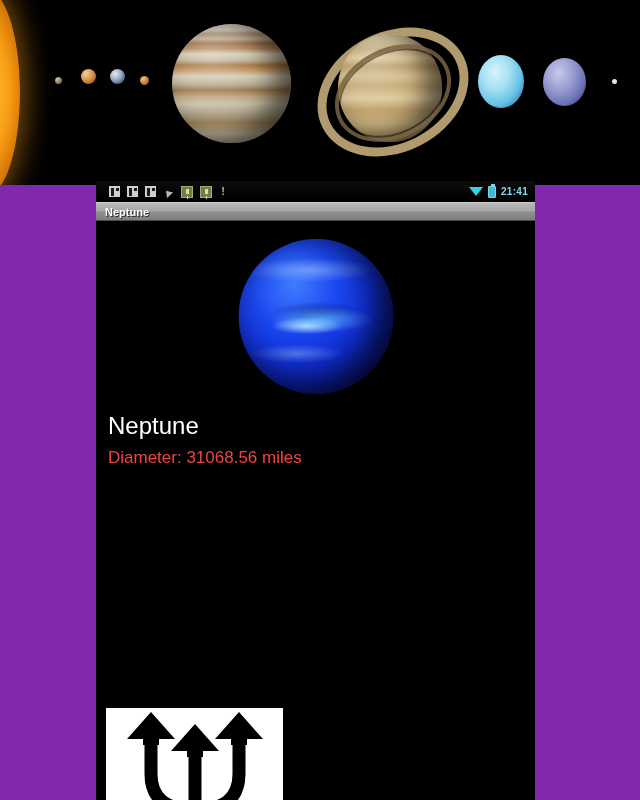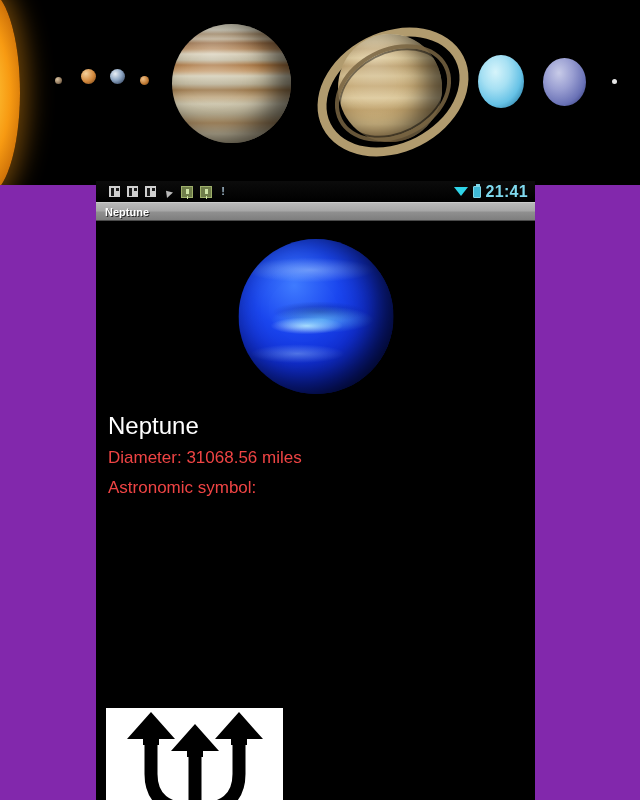--- a/index.html
+++ b/index.html
@@ -105,21 +105,21 @@
     background:#cfe3a6; box-shadow:0 6px 0 -1px #cfe3a6;
   }
   .ic-excl { width:8px; height:12px; color:#9fb7c9; font-size:11px; line-height:11px; font-weight:bold; text-align:center; }
   .ic-wifi { width:14px; height:11px; position:relative; }
   .ic-wifi::before {
     content:""; position:absolute; left:0; top:1px; width:0; height:0;
     border-left:7px solid transparent; border-right:7px solid transparent; border-top:9px solid #2fd4e8;
   }
   .ic-batt { width:8px; height:12px; border:1px solid #7fd6e8; background:#3fb9d6; position:relative; border-radius:1px; }
   .ic-batt::before { content:""; position:absolute; left:2px; top:-3px; width:4px; height:2px; background:#7fd6e8; }
-  .sb-time { color:#7fd9ee; font-size:16px; font-weight:bold; letter-spacing:.3px; font-family:"Liberation Sans", sans-serif; }
+  .sb-time { color:#7fd9ee; font-size:10px; font-weight:bold; letter-spacing:.3px; font-family:"Liberation Sans", sans-serif; }
 
   .titlebar {
     height:19px; width:100%;
     background:linear-gradient(to bottom,#b9b9b9 0%,#a7a7a7 45%,#8f8f8f 55%,#7e7e7e 100%);
     border-top:1px solid #cacaca; border-bottom:1px solid #4a4a4a;
     display:flex; align-items:center;
   }
   .titlebar-text {
     color:#fff; font-size:11px; font-weight:bold; padding-left:9px;
     text-shadow:1px 1px 0 #2b2b2b;
@@ -196,21 +196,20 @@
       <span class="titlebar-text">Neptune</span>
     </div>
 
     <div class="content">
 
       <div class="neptune-hero"></div>
 
       <div class="info">
         <div class="pl-title">Neptune</div>
         <div class="pl-line tight">Diameter: 31068.56 miles</div>
-        <div class="pl-line tight">Astronomic symbol:</div>
       </div>
 
       <div class="symbol-box">
         <svg width="152" height="126" viewBox="0 0 152 126">
           <g fill="none" stroke="#000" stroke-width="13" stroke-linecap="butt">
 
             <path d="M32 18 L32 62 Q32 98 76 98 Q120 98 120 62 L120 18"></path>
 
             <path d="M76 28 L76 118"></path>
 

